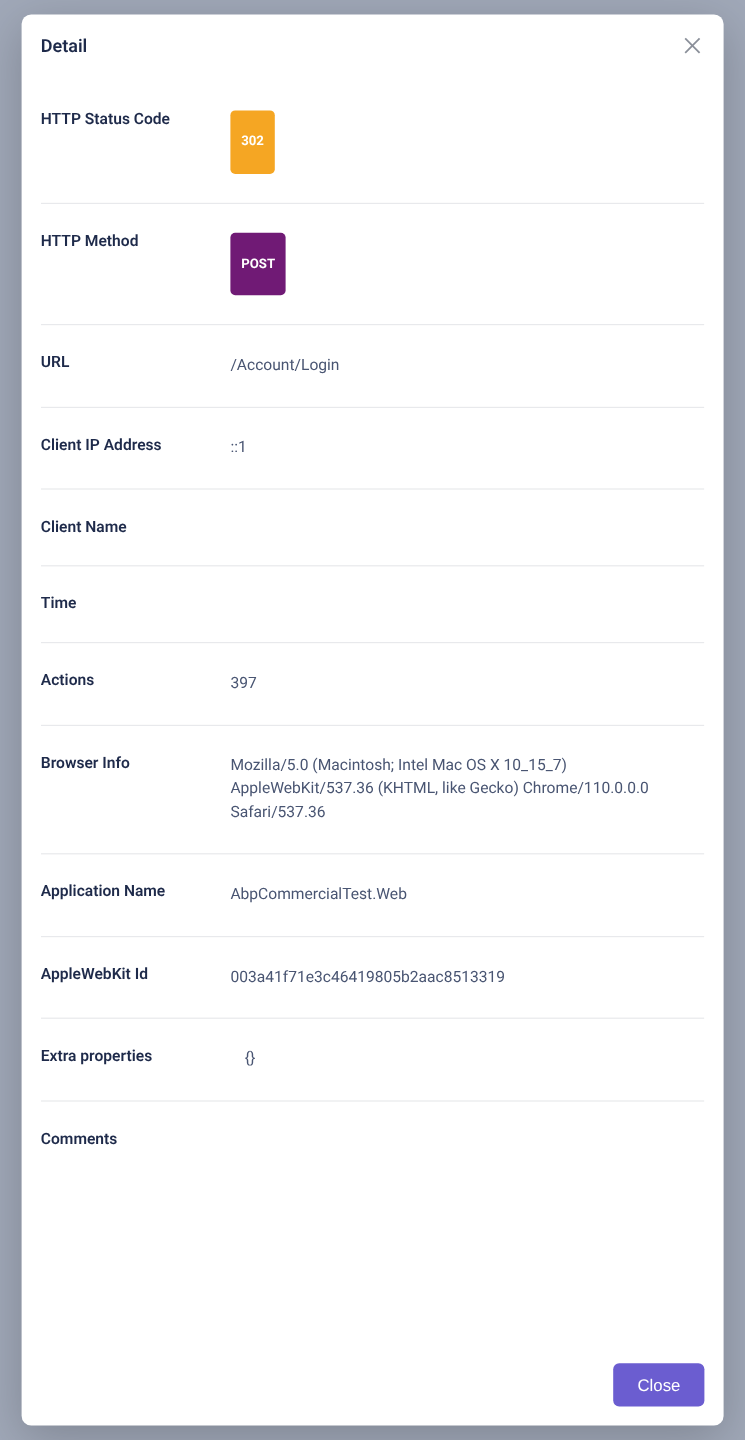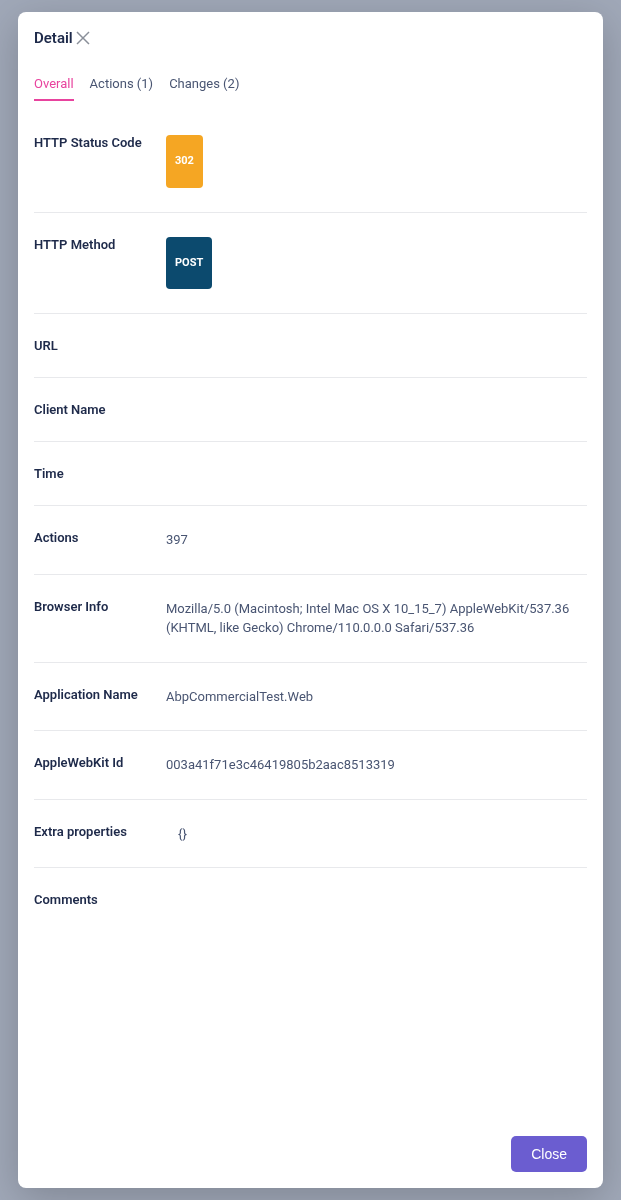--- a/index.html
+++ b/index.html
@@ -26,20 +26,21 @@
       background: #fff;
       border-radius: 8px;
       box-shadow: 0 10px 40px rgba(0,0,0,0.2);
       display: flex;
       flex-direction: column;
       padding: 16px;
     }
     
     .modal-header {
       display: flex;
+      justify-content: space-between;
       align-items: center;
       padding-bottom: 16px;
     }
     
     .modal-title {
       font-size: 15px;
       font-weight: 600;
       color: #1e2a4a;
     }
     
@@ -96,21 +97,21 @@
     
     .field-row:first-child {
       padding-top: 28px;
     }
     
     .field-row:last-child {
       border-bottom: none;
     }
     
     .field-label {
-      width: 132px;
+      width: 158px;
       flex-shrink: 0;
       font-size: 13px;
       font-weight: 600;
       color: #1e2a4a;
     }
     
     .field-value {
       flex: 1;
       font-size: 13px;
       color: #495572;
@@ -125,21 +126,21 @@
       font-size: 11px;
       font-weight: 700;
       color: #fff;
     }
     
     .badge-orange {
       background: #f5a623;
     }
     
     .badge-green {
-      background: #0c4a6e;
+      background: #701a75;
     }
     
     .modal-footer {
       display: flex;
       justify-content: flex-end;
       padding-top: 14px;
     }
     
     .btn-close {
       background: #6b5dd0;
@@ -159,46 +160,46 @@
   <div class="modal-header">
     <div class="modal-title">Detail</div>
     <div class="close-icon">
       <svg width="14" height="14" viewBox="0 0 14 14" fill="none" stroke="currentColor" stroke-width="1.5">
         <line x1="1" y1="1" x2="13" y2="13"></line>
         <line x1="13" y1="1" x2="1" y2="13"></line>
       </svg>
     </div>
   </div>
 
-  <div class="tabs">
-    <div class="tab active">Overall</div>
-    <div class="tab">Actions (1)</div>
-    <div class="tab">Changes (2)</div>
-  </div>
 
   <div class="content">
 
     <div class="field-row">
       <div class="field-label">HTTP Status Code</div>
       <div class="field-value">
         <span class="badge badge-orange">302</span>
       </div>
     </div>
 
     <div class="field-row">
       <div class="field-label">HTTP Method</div>
       <div class="field-value">
         <span class="badge badge-green">POST</span>
       </div>
     </div>
 
     <div class="field-row">
       <div class="field-label">URL</div>
-    </div>
-
+      <div class="field-value">/Account/Login</div>
+    </div>
+
+    <div class="field-row">
+      <div class="field-label">Client IP Address</div>
+      <div class="field-value">::1</div>
+    </div>
 
     <div class="field-row">
       <div class="field-label">Client Name</div>
       <div class="field-value"></div>
     </div>
 
 
 
     <div class="field-row">
       <div class="field-label">Time</div>

